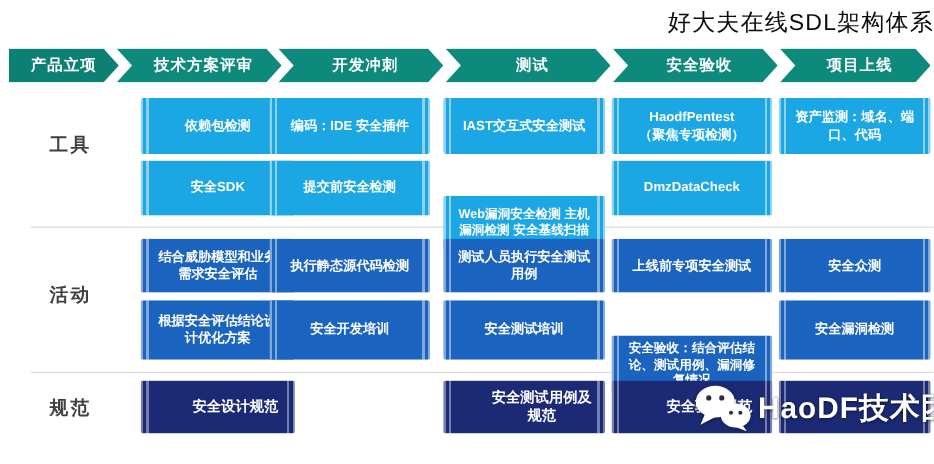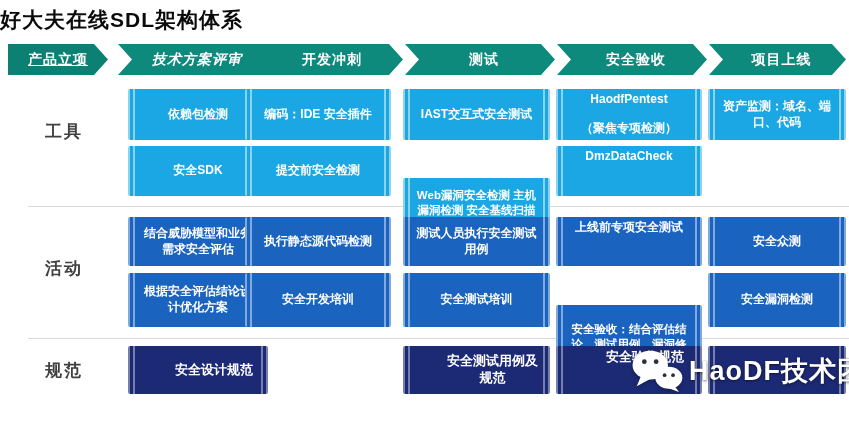--- a/index.html
+++ b/index.html
@@ -1,22 +1,22 @@
 <!DOCTYPE html>
 <html><head>
 <meta charset="utf-8">
 <style>
   html,body{margin:0;padding:0;background:#fff;}
   .canvas{
     position:relative;width:849px;height:422px;background:#ffffff;overflow:hidden;
     font-family:"Liberation Sans","DejaVu Sans",sans-serif;
   }
   .title{
-    position:absolute;top:6px;left:0;width:100%;margin:0;text-align:left;
-    font-size:21px;font-weight:bold;color:#0b0b0b;letter-spacing:1px;
+    position:absolute;top:6px;left:0;width:100%;margin:0;text-align:right;
+    font-size:21px;font-weight:normal;color:#0b0b0b;letter-spacing:1px;
   }
   .arrow{
     position:absolute;top:44px;height:31px;background:#0e8a7c;color:#fff;
     display:flex;align-items:center;justify-content:center;
     font-size:14px;font-weight:bold;letter-spacing:1px;
     clip-path:polygon(0 0,calc(100% - 14px) 0,100% 50%,calc(100% - 14px) 100%,0 100%,14px 50%);
     padding-left:8px;box-sizing:border-box;
   }
   .arrow.first{
     clip-path:polygon(0 0,calc(100% - 14px) 0,100% 50%,calc(100% - 14px) 100%,0 100%);
@@ -47,45 +47,45 @@
   .navy{
     background-color:#1c2a75;
     background-image:
       linear-gradient(90deg,rgba(255,255,255,.4) 0 2px,rgba(255,255,255,0) 2px 5px,rgba(255,255,255,.4) 5px 7px,rgba(255,255,255,0) 7px),
       linear-gradient(270deg,rgba(255,255,255,.4) 0 2px,rgba(255,255,255,0) 2px 5px,rgba(255,255,255,.4) 5px 7px,rgba(255,255,255,0) 7px);
     font-size:13px;
   }
   .small{font-size:11.5px;padding:17px 10px;margin-top:32px;}
   
   .c2{left:100px;width:140px;margin-left:28px;} .c3{left:245px;width:146px;} .c4{left:403px;width:147px;}
-  .c5{left:556px;width:146px;justify-content:space-between;} .c6{left:708px;width:138px;}
+  .c5{left:556px;width:146px;} .c6{left:708px;width:138px;}
   .tA{top:89px;height:51px;} .tB{top:146px;height:50px;}
   .aA{top:217px;height:49px;} .aB{top:273px;height:54px;}
   .sR{top:346px;height:48px;padding-left:44px;}
   .watermark{
     position:absolute;left:630px;top:346px;height:50px;display:flex;align-items:center;gap:5px;
     pointer-events:none;
   }
   .wm-text{
     color:#fff;font-size:27px;font-weight:700;letter-spacing:1px;white-space:nowrap;
     text-shadow:0 1px 3px rgba(0,0,0,.5),0 0 1px rgba(0,0,0,.45);
   }
   .wm-icon{width:54px;height:46px;filter:drop-shadow(0 1px 2px rgba(0,0,0,.35));}
 </style>
 </head>
 <body>
 
 <div class="canvas">
 
   <h1 class="title">好大夫在线SDL架构体系</h1>
 
-  <div class="arrow first" style="left:8px;width:100px;text-decoration:underline;">
+  <div class="arrow first" style="left:8px;width:100px;">
       <span>产品立项</span>
     </div>
-  <div class="arrow" style="left:118px;width:150px;font-style:italic;">
+  <div class="arrow" style="left:106px;width:150px;">
       <span>技术方案评审</span>
     </div>
   <div class="arrow" style="left:253px;width:150px;">
       <span>开发冲刺</span>
     </div>
   <div class="arrow" style="left:405px;width:150px;">
       <span>测试</span>
     </div>
   <div class="arrow" style="left:557px;width:150px;">
       <span>安全验收</span>

